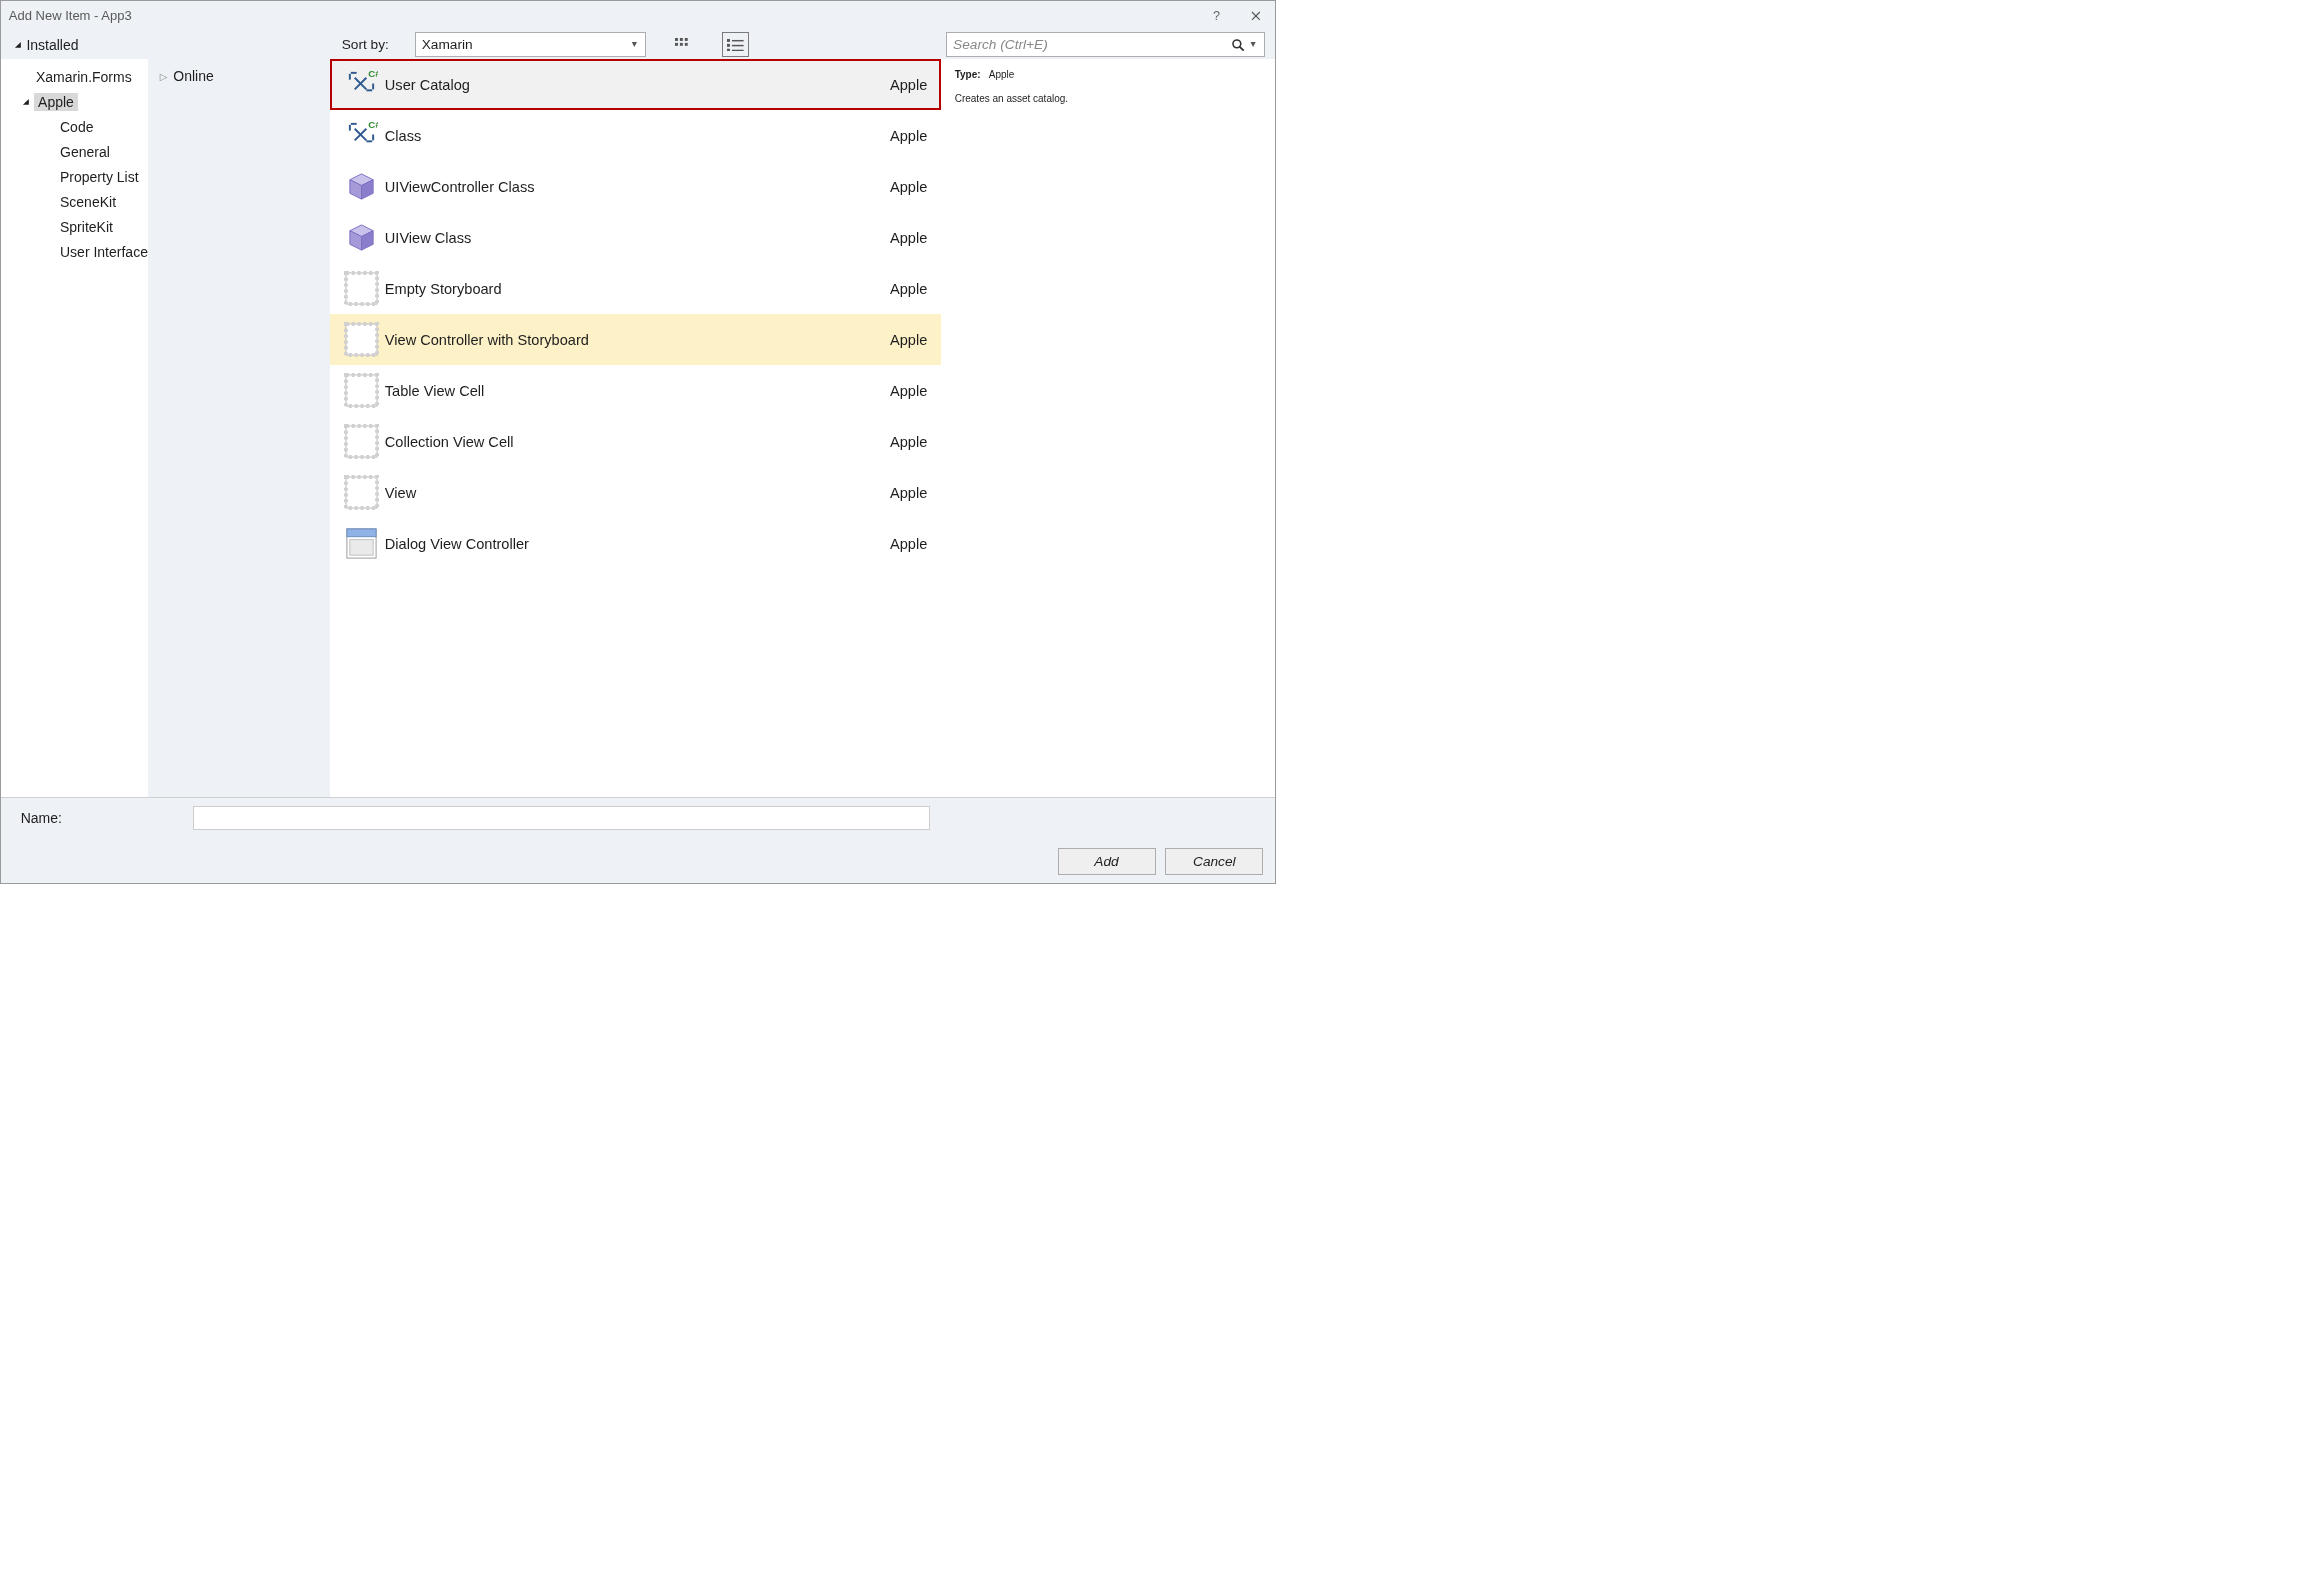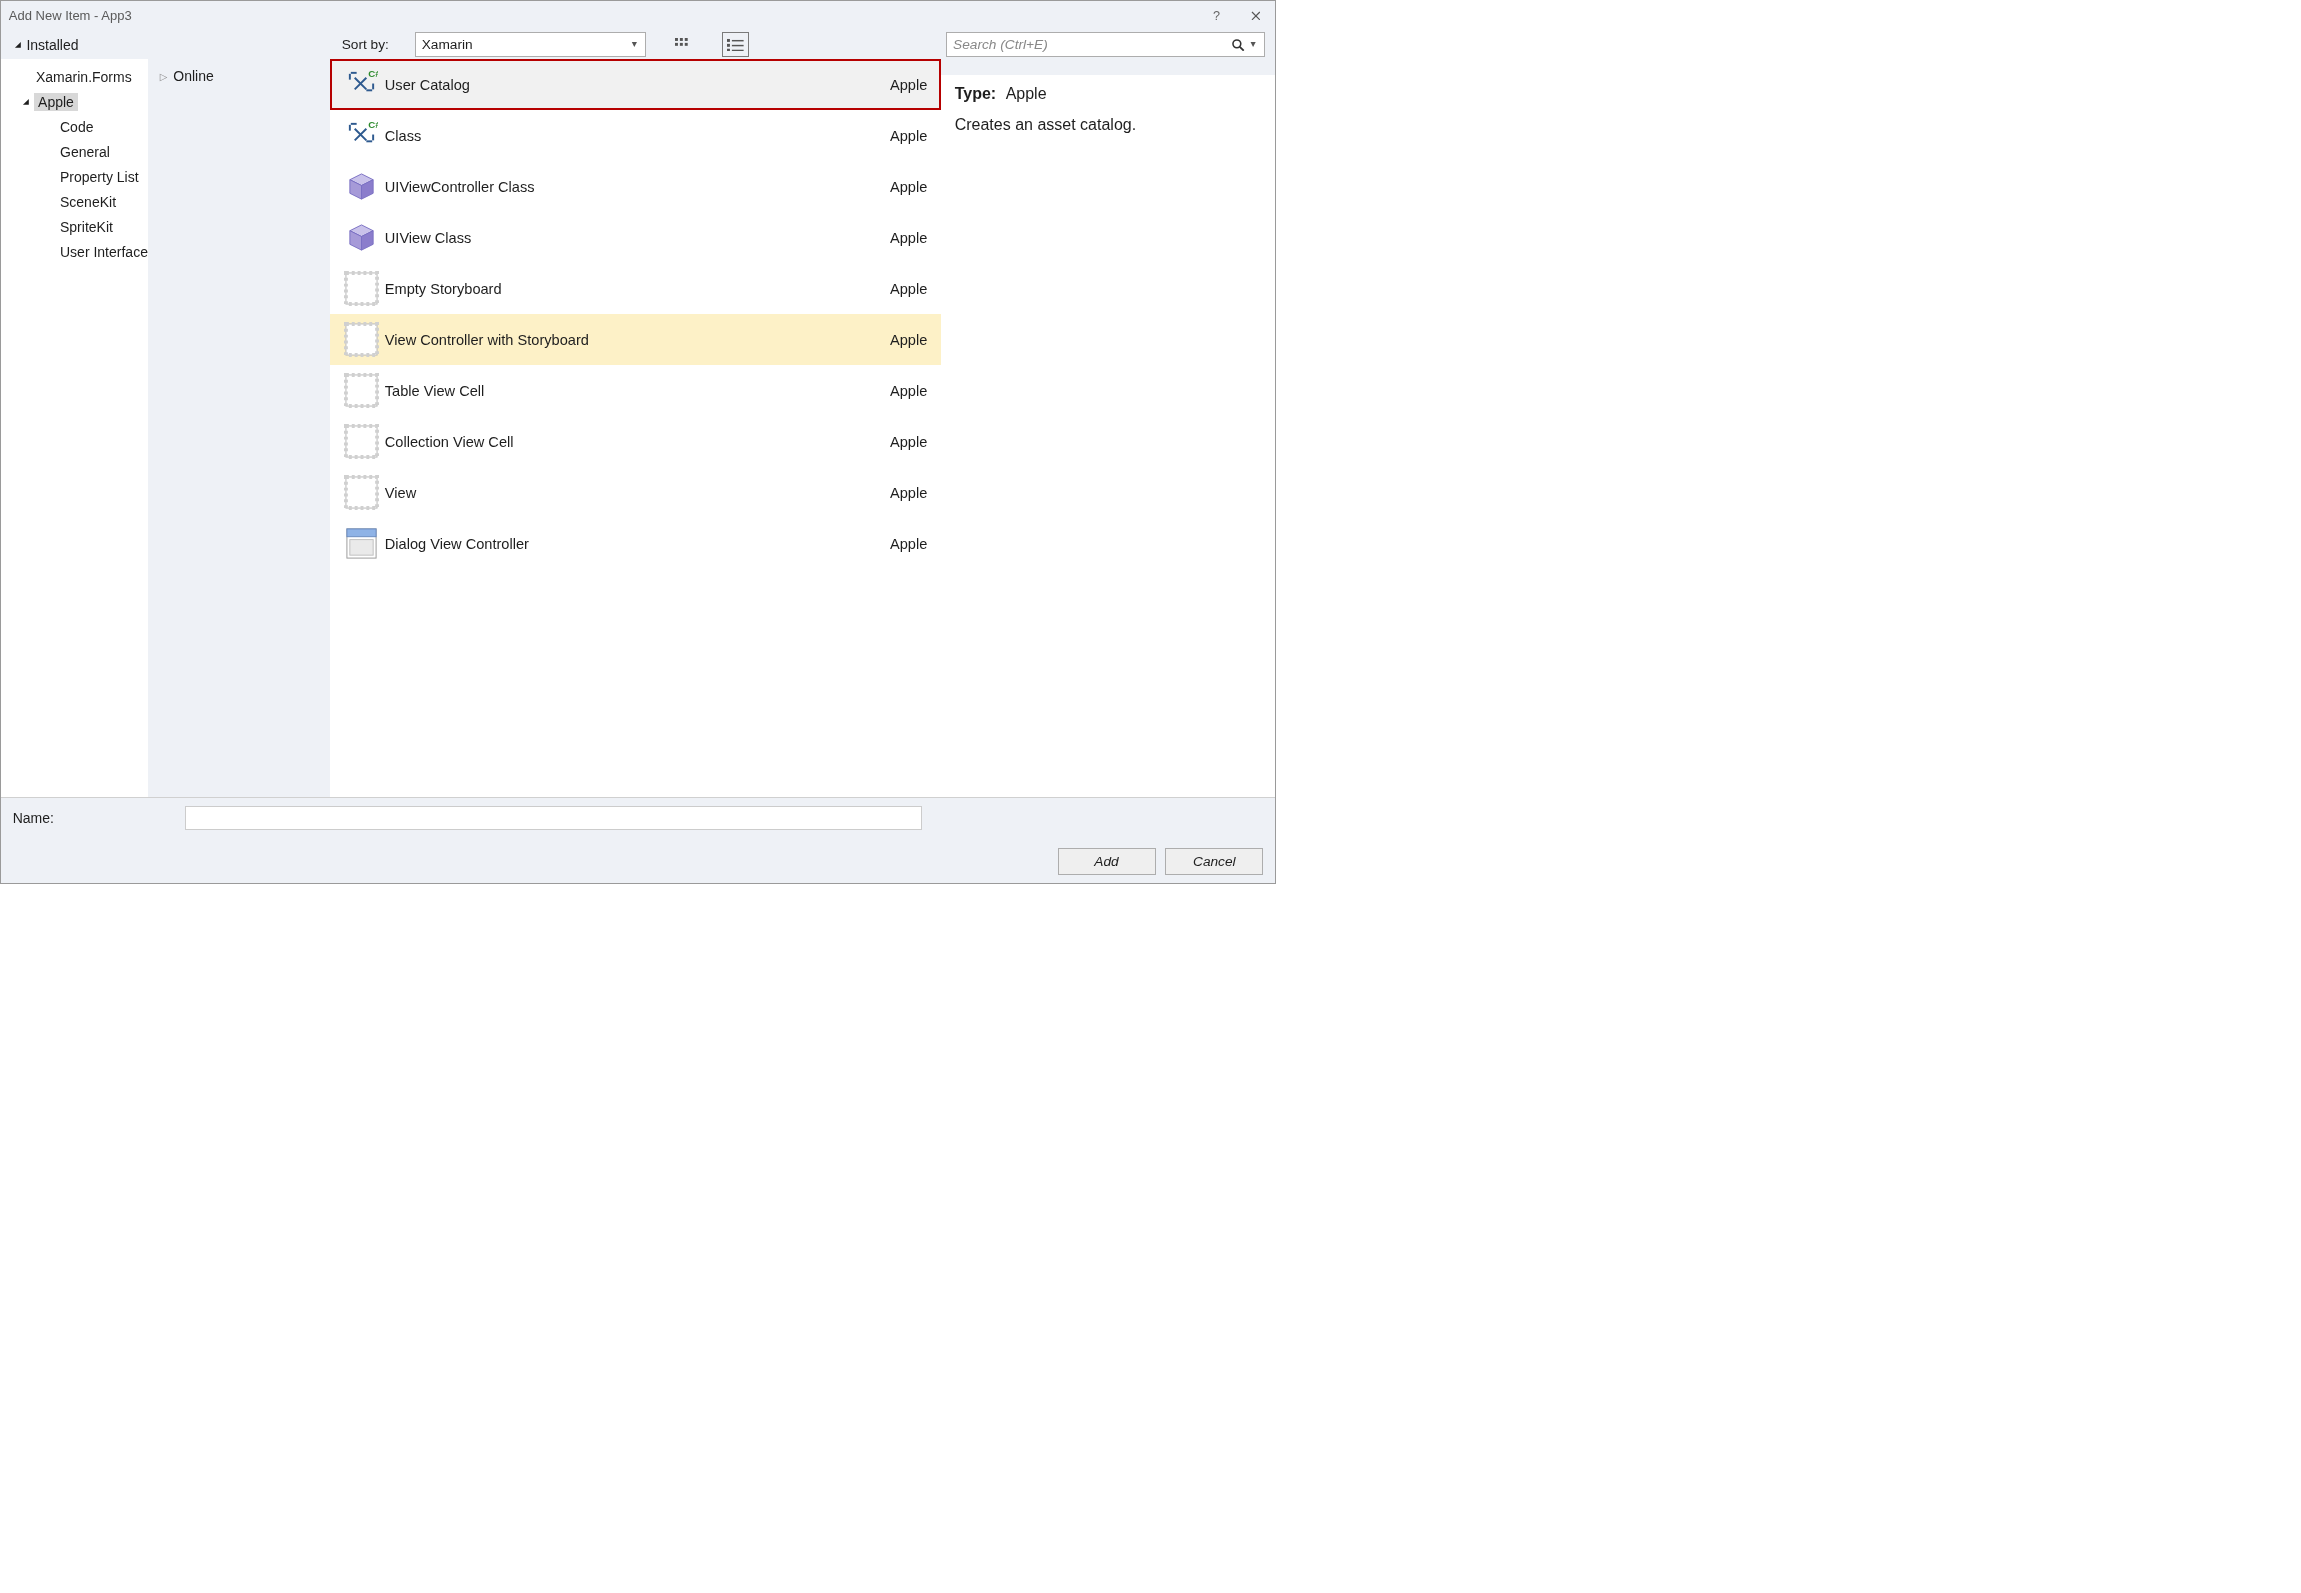--- a/index.html
+++ b/index.html
@@ -222,36 +222,36 @@
   }
   .tpl-row .tcat {
     font-size: 14.6px;
     color: #1e1e1e;
   }
   
   .details {
     flex: 1;
     background: #fff;
     padding: 9.8px 13.7px;
-    font-size: 16px;
-    margin-top: 16px;
+    font-size: 10px;
   }
   .details .dtype b { font-weight: 600; margin-right: 5.9px; }
   .details .ddesc { margin-top: 13.7px; }
   
   .bottom {
     border-top: 1px solid #d0d0d0;
     background: #eef1f6;
     padding: 7.8px 11.7px 7.8px 11.7px;
   }
   .name-row {
     display: flex;
     align-items: center;
     height: 25px;
     margin-bottom: 17.6px;
+    margin-left: 8px;
   }
   .name-row .nlabel { width: 172px; font-size: 14px; }
   .name-row input {
     width: 728px;
     height: 21.5px;
     border: 1px solid #cccccc;
     background: #fff;
     outline: none;
     padding: 0 3.9px;
     font-size: 13.7px;

